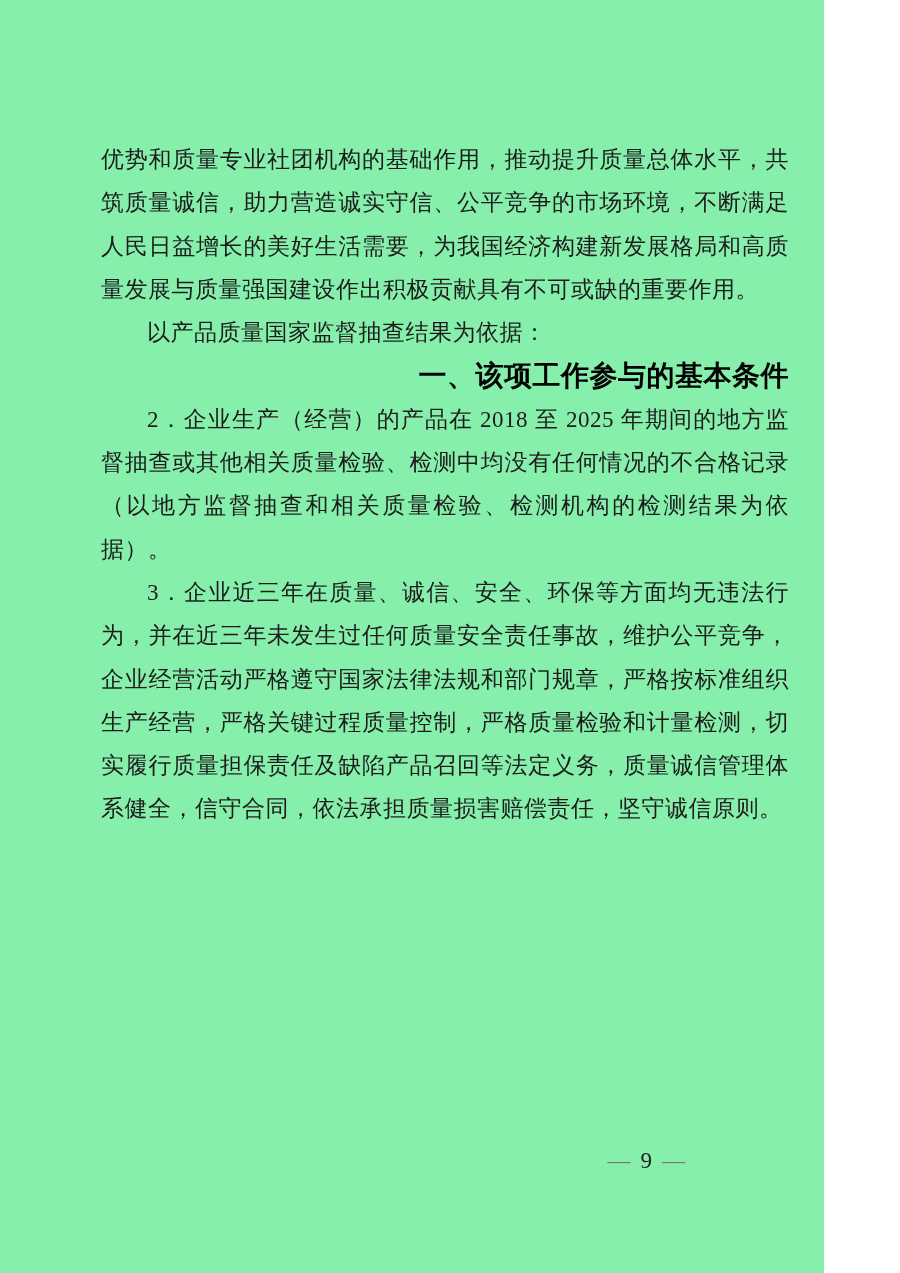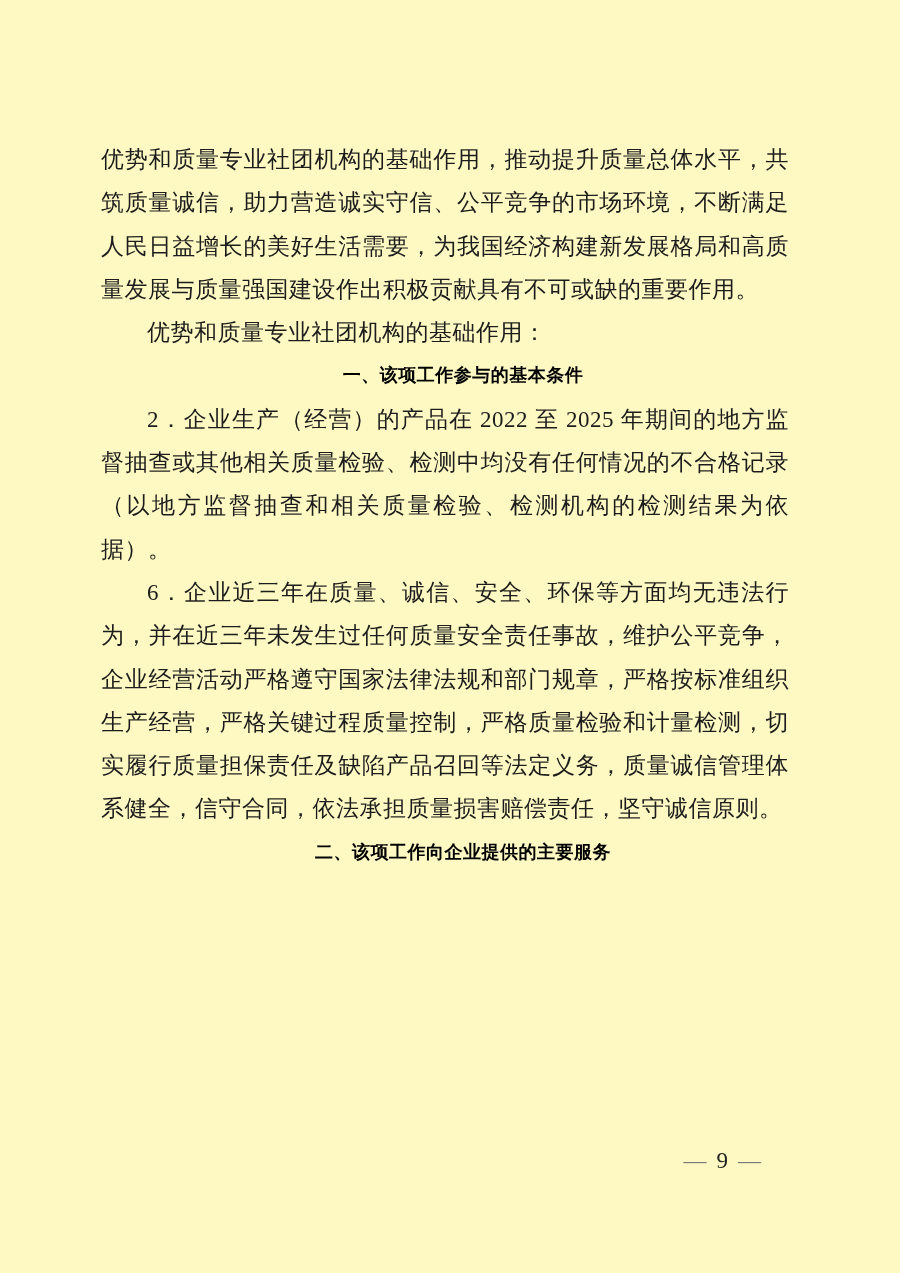--- a/index.html
+++ b/index.html
@@ -2,23 +2,23 @@
 <html><head>
 <meta charset="utf-8">
 <style>
   html, body {
     margin: 0;
     padding: 0;
     background: #ffffff;
   }
   .page {
     position: relative;
-    width: 900px;
+    width: 824px;
     height: 1273px;
-    background: #fef9c3;
+    background: #86efac;
     overflow: hidden;
     font-family: "Liberation Serif", "DejaVu Serif", serif;
     color: #1c1c1c;
     text-decoration: underline;
   }
   .content {
     position: absolute;
     left: 101px;
     top: 138px;
     width: 688px;
@@ -31,23 +31,23 @@
     text-align: justify;
     letter-spacing: 0.5px;
   }
   .content p.indent {
     text-indent: 2em;
   }
   .content p.heading {
     font-family: "Liberation Sans", "DejaVu Sans", sans-serif;
     font-weight: bold;
     color: #000000;
-    font-size: 18px;
+    font-size: 28px;
     text-indent: 2em;
-    text-align: center;
+    text-align: right;
   }
   .footer {
     position: absolute;
     top: 1147px;
     right: 137px;
     font-size: 23px;
     line-height: 28px;
     color: #1c1c1c;
     white-space: nowrap;
   }
@@ -61,30 +61,29 @@
   }
 </style>
 </head>
 <body>
 
 <div class="page">
 
   <div class="content">
     <p>优势和质量专业社团机构的基础作用，推动提升质量总体水平，共筑质量诚信，助力营造诚实守信、公平竞争的市场环境，不断满足人民日益增长的美好生活需要，为我国经济构建新发展格局和高质量发展与质量强国建设作出积极贡献具有不可或缺的重要作用。</p>
 
-    <p class="indent">优势和质量专业社团机构的基础作用：</p>
+    <p class="indent">以产品质量国家监督抽查结果为依据：</p>
 
     <p class="heading">一、该项工作参与的基本条件</p>
 
 
-    <p class="indent">2．企业生产（经营）的产品在 2022 至 2025 年期间的地方监督抽查或其他相关质量检验、检测中均没有任何情况的不合格记录（以地方监督抽查和相关质量检验、检测机构的检测结果为依据）。</p>
+    <p class="indent">2．企业生产（经营）的产品在 2018 至 2025 年期间的地方监督抽查或其他相关质量检验、检测中均没有任何情况的不合格记录（以地方监督抽查和相关质量检验、检测机构的检测结果为依据）。</p>
 
-    <p class="indent">6．企业近三年在质量、诚信、安全、环保等方面均无违法行为，并在近三年未发生过任何质量安全责任事故，维护公平竞争，企业经营活动严格遵守国家法律法规和部门规章，严格按标准组织生产经营，严格关键过程质量控制，严格质量检验和计量检测，切实履行质量担保责任及缺陷产品召回等法定义务，质量诚信管理体系健全，信守合同，依法承担质量损害赔偿责任，坚守诚信原则。</p>
+    <p class="indent">3．企业近三年在质量、诚信、安全、环保等方面均无违法行为，并在近三年未发生过任何质量安全责任事故，维护公平竞争，企业经营活动严格遵守国家法律法规和部门规章，严格按标准组织生产经营，严格关键过程质量控制，严格质量检验和计量检测，切实履行质量担保责任及缺陷产品召回等法定义务，质量诚信管理体系健全，信守合同，依法承担质量损害赔偿责任，坚守诚信原则。</p>
 
-    <p class="heading">二、该项工作向企业提供的主要服务</p>
 
   </div>
 
   <div class="footer">
     <span class="dash">—</span><span class="num">9</span><span class="dash">—</span>
   </div>
 
 </div>
 
 </body></html>

